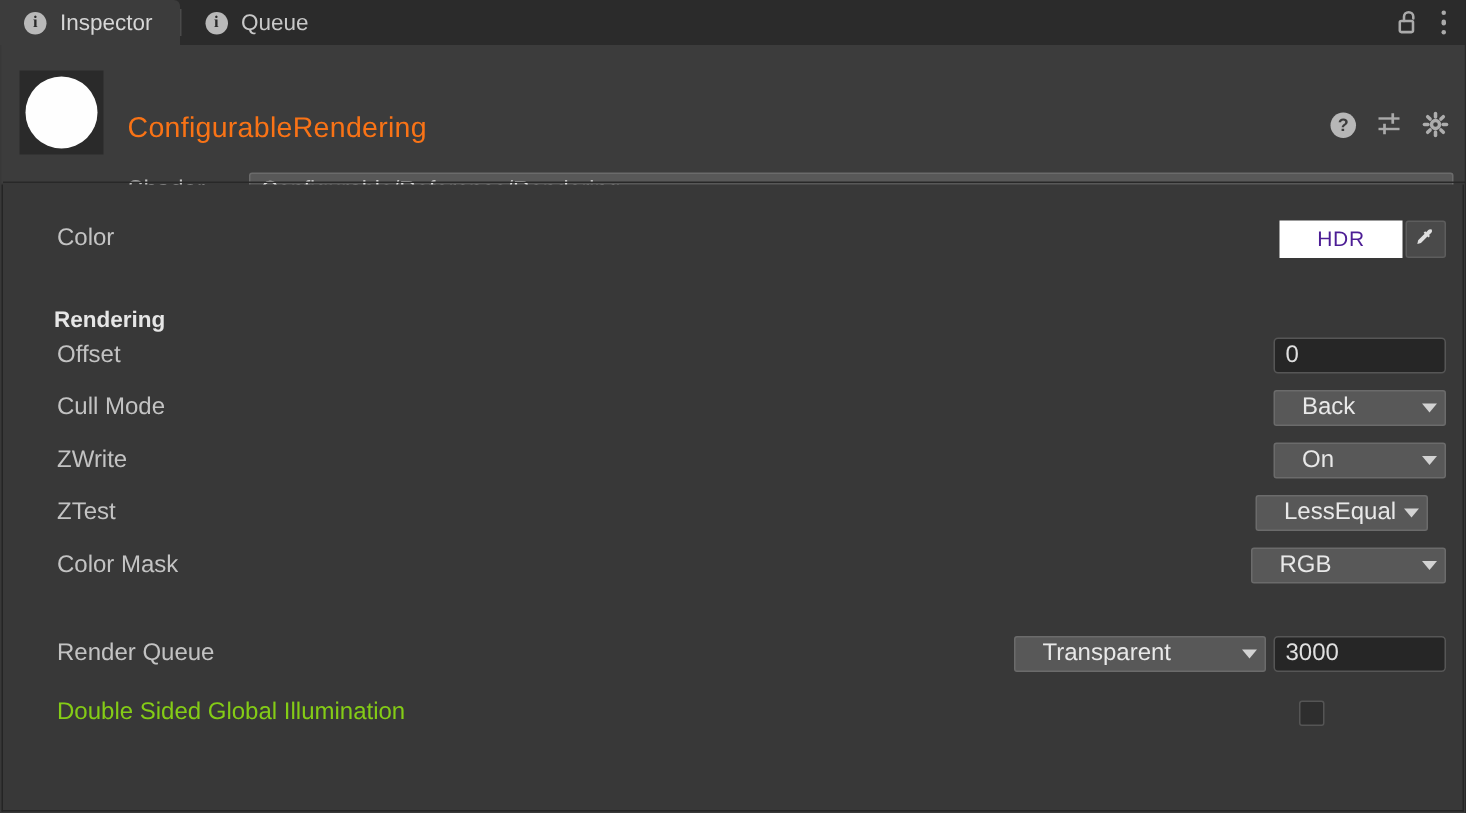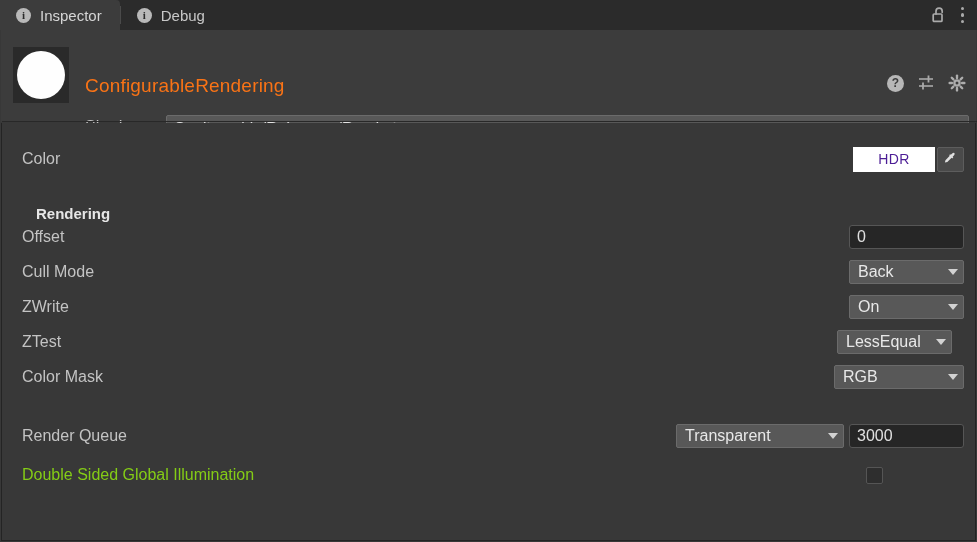--- a/index.html
+++ b/index.html
@@ -201,21 +201,21 @@
   .row {
     position: absolute;
     left: 0;
     width: 973px;
     height: 28px;
     display: flex;
     align-items: center;
   }
   .row .label {
     position: absolute;
-    left: 20px;
+    left: 36px;
     font-size: 16px;
     color: #c3c3c3;
     white-space: nowrap;
   }
   .row.dim .label { color: #84cc16; }
 
   .section-title {
     position: absolute;
     left: 34px;
     font-size: 15px;
@@ -238,21 +238,21 @@
   }
 
   .dd {
     position: absolute;
     height: 24px;
     background: #585858;
     border: 1px solid #6b6b6b;
     border-radius: 2px;
     display: flex;
     align-items: center;
-    padding: 0 5px 0 8px;
+    padding: 0 5px 0 18px;
     overflow: hidden;
   }
   .dd span.val {
     font-size: 16px;
     color: #e8e8e8;
     white-space: nowrap;
     overflow: hidden;
   }
 
   
@@ -296,21 +296,21 @@
 <div id="app">
 
   <div class="tabbar">
     <div class="tab active">
       <span class="info-icon">i</span>
       <span>Inspector</span>
     </div>
     <div class="tab-sep"></div>
     <div class="tab">
       <span class="info-icon">i</span>
-      <span>Debug</span>
+      <span>Queue</span>
     </div>
 
     <div class="tabbar-right">
       <span class="icon-btn">
         <svg width="16" height="18" viewBox="0 0 16 18">
           <path d="M5 8 V5.2 A3.1 3.1 0 0 1 11.2 5.2 V6.3" fill="none" stroke="#c6c6c6" stroke-width="1.7" stroke-linecap="round"></path>
           <rect x="2.2" y="8" width="8.8" height="7.4" rx="1" fill="none" stroke="#c6c6c6" stroke-width="1.7"></rect>
         </svg>
       </span>
       <span class="icon-btn kebab">

